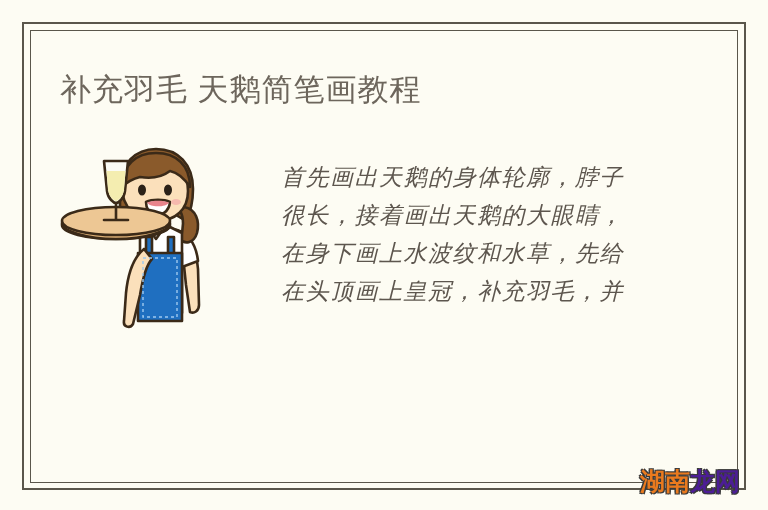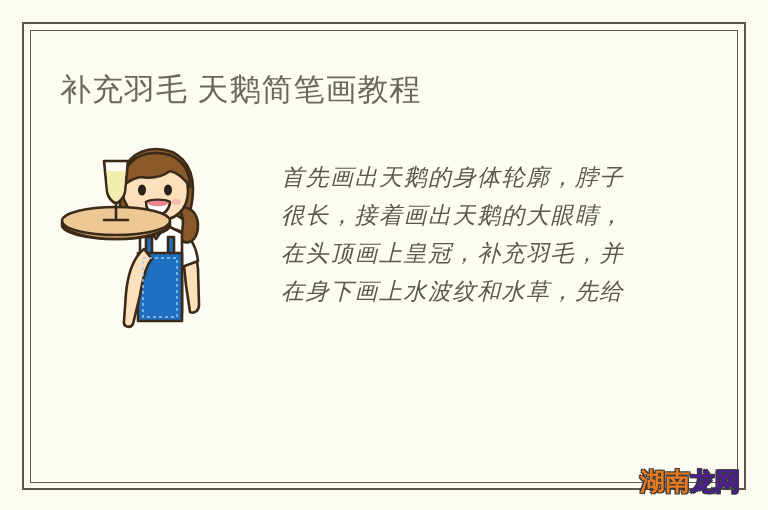--- a/index.html
+++ b/index.html
@@ -179,22 +179,22 @@
 
         <g fill="none" stroke="#9ec9ef" stroke-width="1.4" stroke-dasharray="3 3">
           <path d="M83 113 L 117 113 L 117 172 L 83 172 Z"></path>
         </g>
       </svg>
     </div>
 
     <div class="body-text">
       <span class="ln">首先画出天鹅的身体轮廓，脖子</span>
       <span class="ln">很长，接着画出天鹅的大眼睛，</span>
+      <span class="ln">在身下画上水波纹和水草，先给</span>
       <span class="ln">在头顶画上皇冠，补充羽毛，并</span>
-      <span class="ln">在身下画上水波纹和水草，先给</span>
     </div>
 
   </div>
 
   <div class="watermark">
     <span class="wm-a">湖南</span>
     <span class="wm-b">龙网</span>
   </div>
 
 </div>

